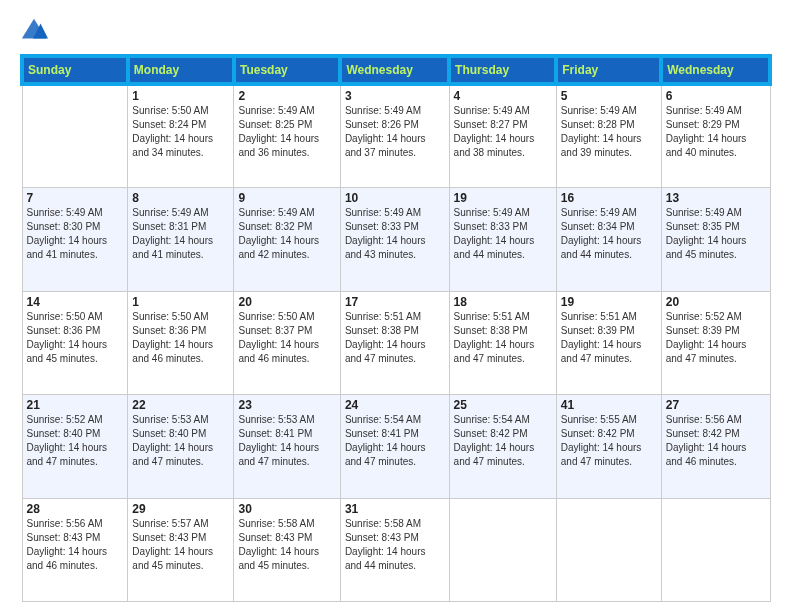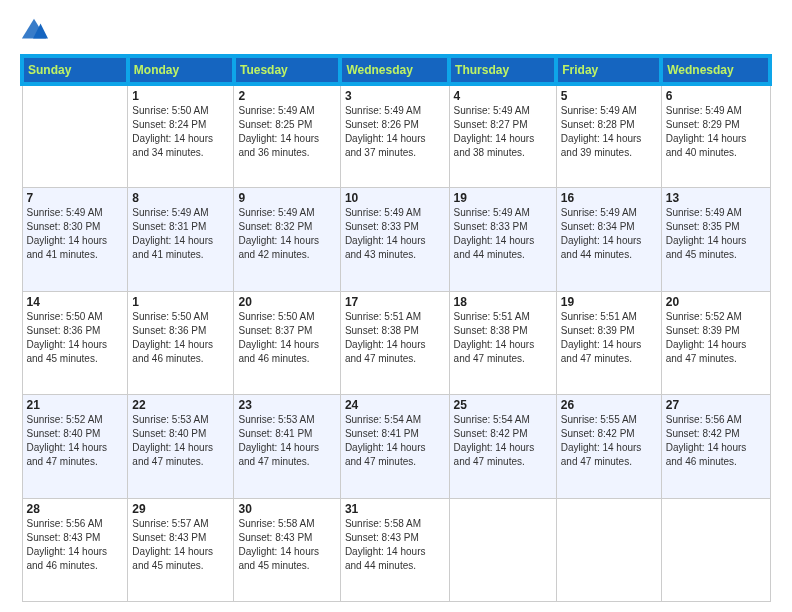--- a/index.html
+++ b/index.html
@@ -240,21 +240,21 @@
           </td>
           <td>
             <span class="day-number">24</span>
             <div class="day-info">Sunrise: 5:54 AM<br>Sunset: 8:41 PM<br>Daylight: 14 hours<br>and 47 minutes.</div>
           </td>
           <td>
             <span class="day-number">25</span>
             <div class="day-info">Sunrise: 5:54 AM<br>Sunset: 8:42 PM<br>Daylight: 14 hours<br>and 47 minutes.</div>
           </td>
           <td>
-            <span class="day-number">26</span>
+            <span class="day-number">41</span>
             <div class="day-info">Sunrise: 5:55 AM<br>Sunset: 8:42 PM<br>Daylight: 14 hours<br>and 47 minutes.</div>
           </td>
           <td>
             <span class="day-number">27</span>
             <div class="day-info">Sunrise: 5:56 AM<br>Sunset: 8:42 PM<br>Daylight: 14 hours<br>and 46 minutes.</div>
           </td>
         </tr>
         <tr class="normal-row">
           <td>
             <span class="day-number">28</span>

